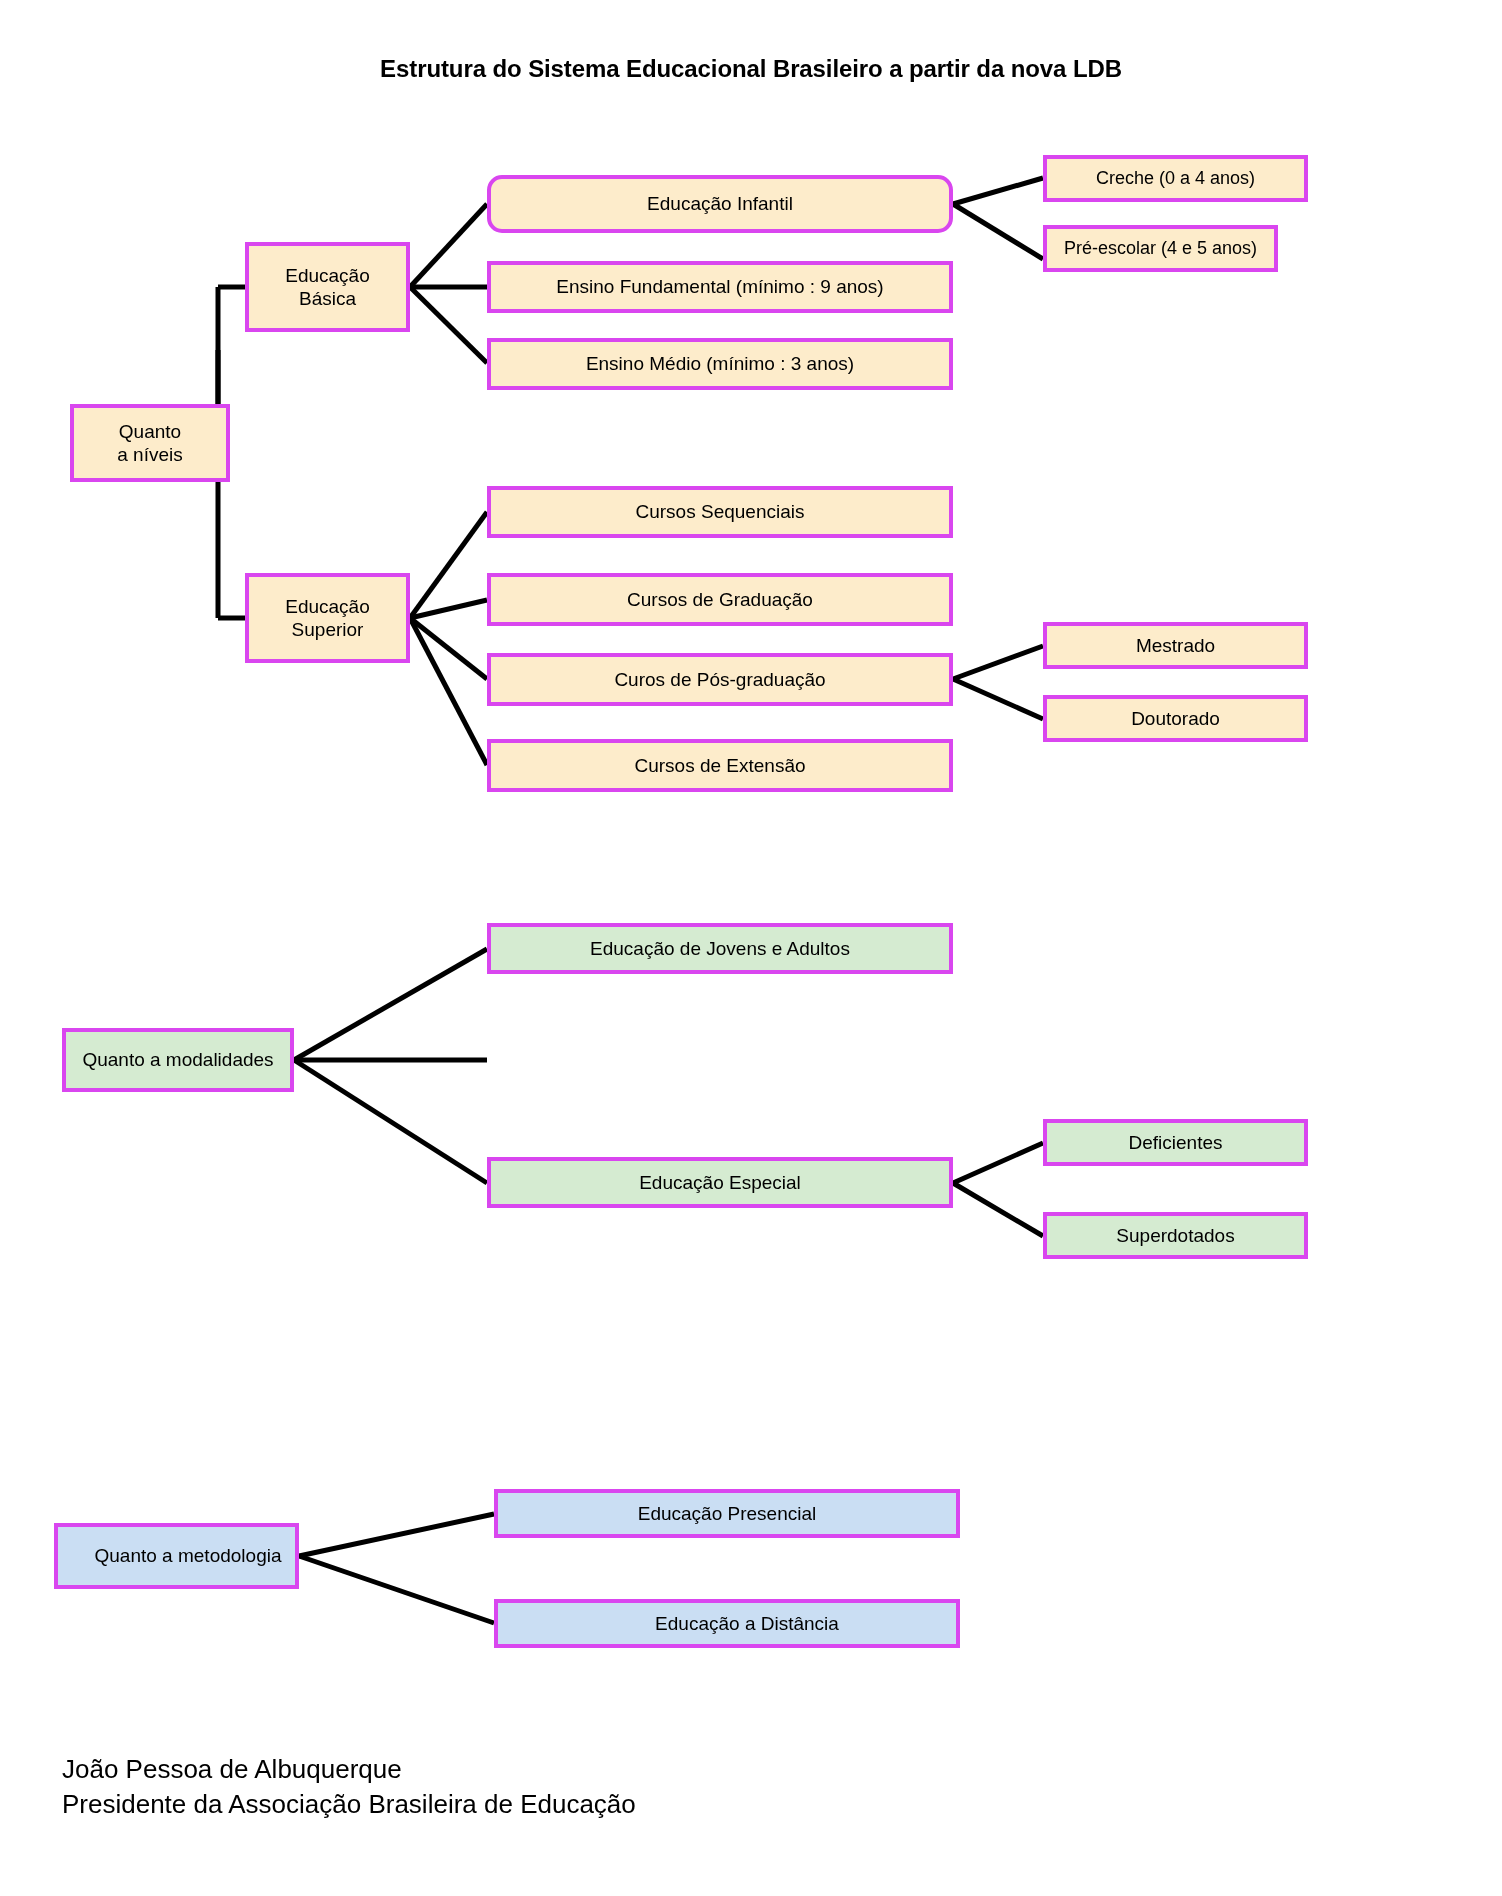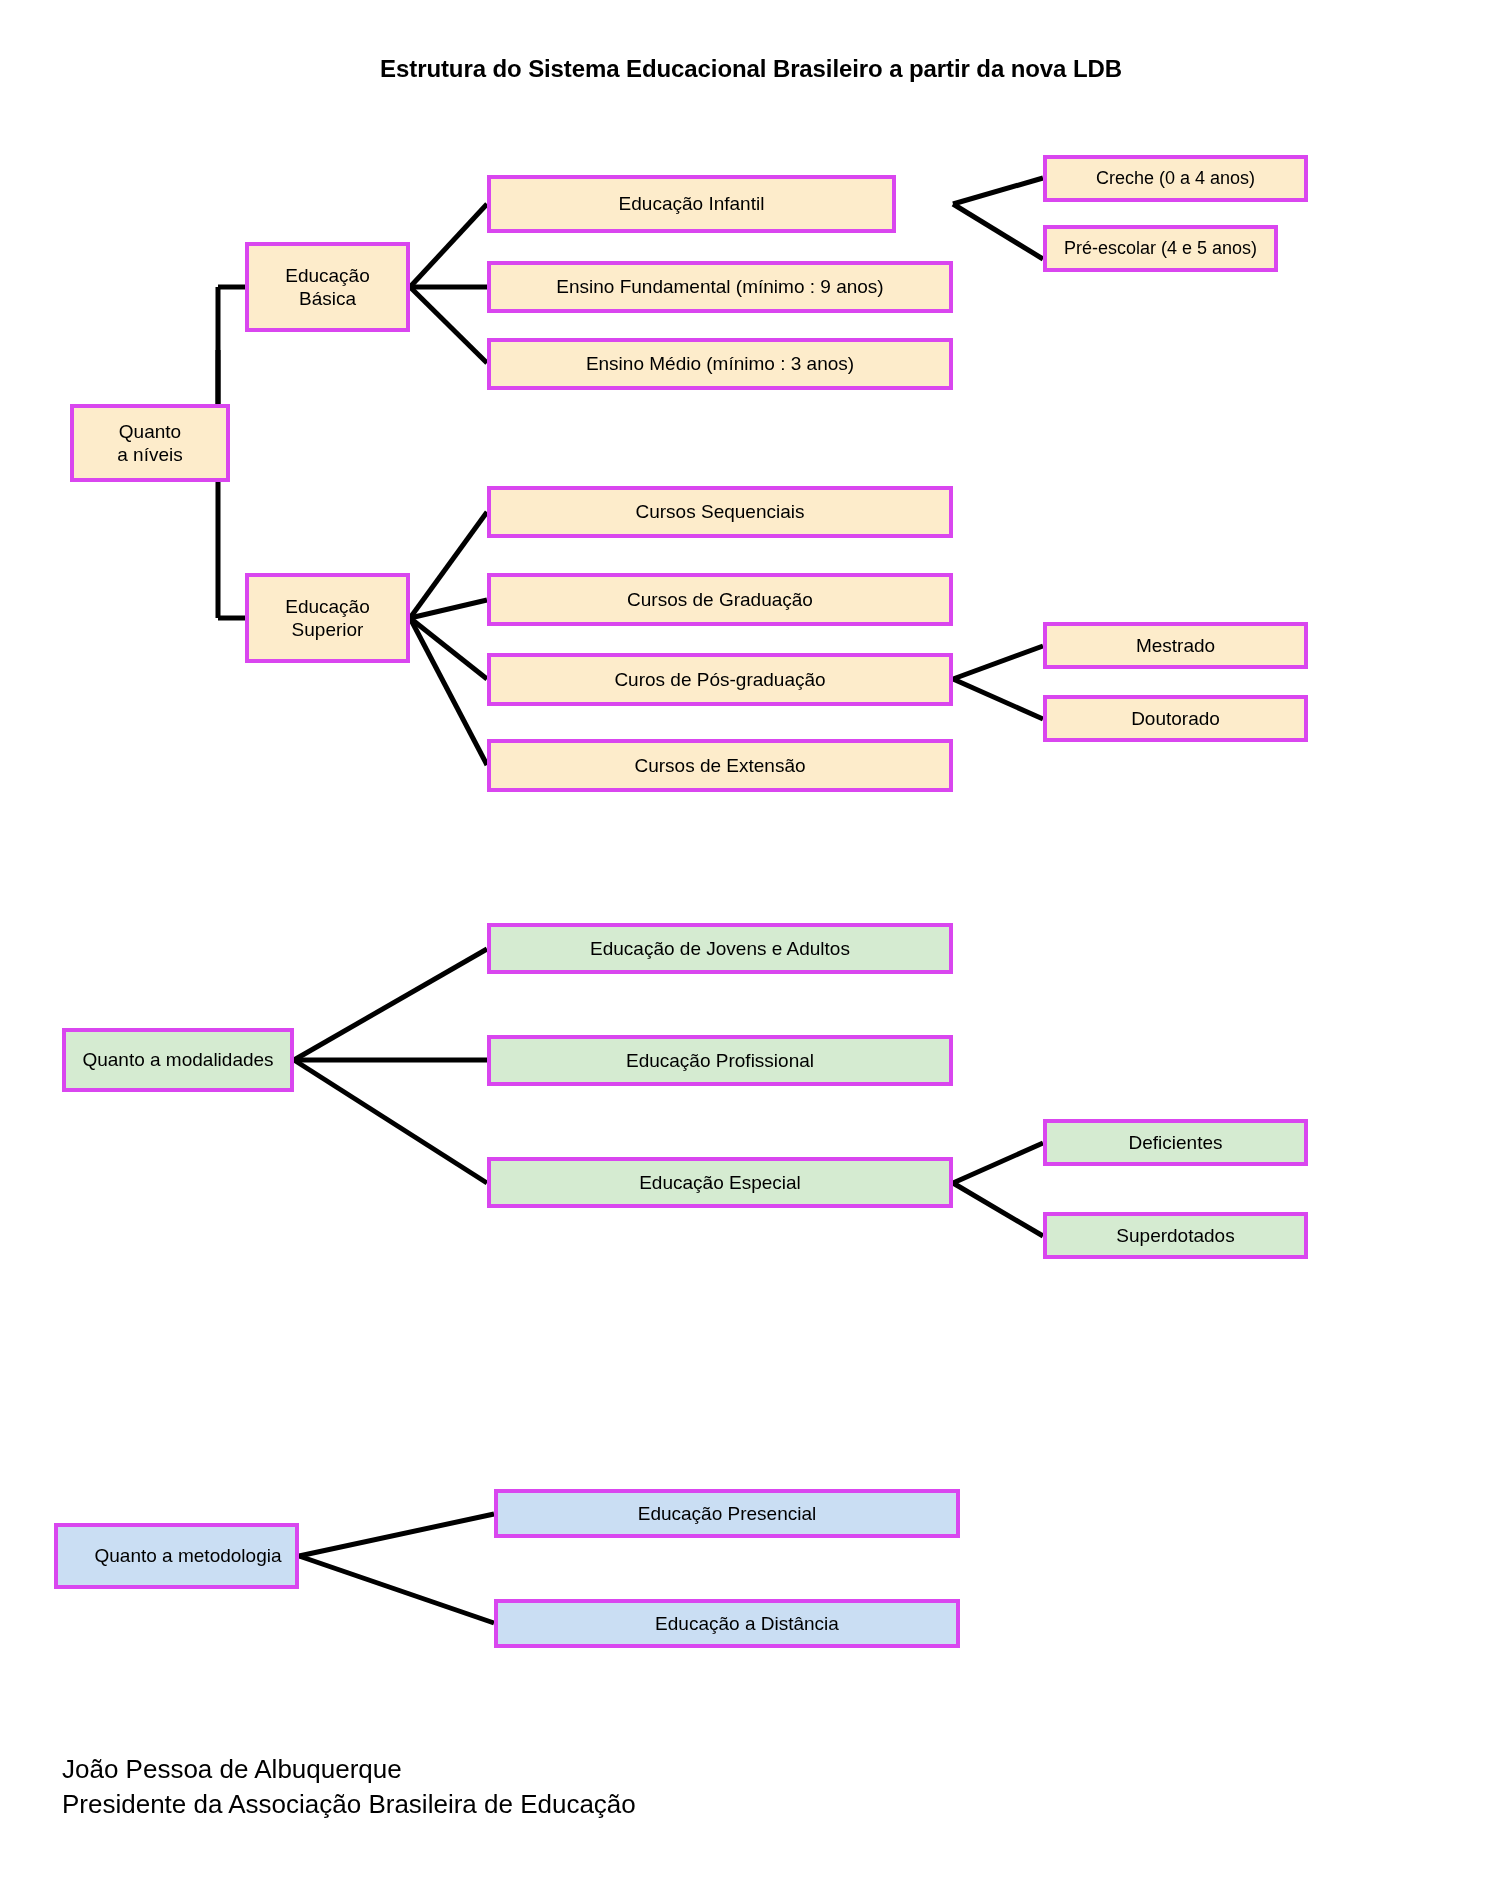--- a/index.html
+++ b/index.html
@@ -117,21 +117,21 @@
   <div class="node-box fill-yellow txt-18" style="left:70px; top:404px; width:160px; height:78px;">
     <span class="node-label">Quanto
 a níveis</span>
   </div>
 
   <div class="node-box fill-yellow txt-18" style="left:245px; top:242px; width:165px; height:90px;">
     <span class="node-label">Educação
 Básica</span>
   </div>
 
-  <div class="node-box fill-yellow txt-18" style="left:487px; top:175px; width:409px; height:58px;">
+  <div class="node-box fill-yellow txt-18" style="left:487px; top:175px; width:466px; height:58px;border-radius:15px;">
     <span class="node-label">Educação Infantil</span>
   </div>
 
   <div class="node-box fill-yellow txt-18" style="left:487px; top:261px; width:466px; height:52px;">
     <span class="node-label">Ensino Fundamental (mínimo : 9 anos)</span>
   </div>
 
   <div class="node-box fill-yellow txt-18" style="left:487px; top:338px; width:466px; height:52px;">
     <span class="node-label">Ensino Médio (mínimo : 3 anos)</span>
   </div>
@@ -174,23 +174,20 @@
   </div>
 
   <div class="node-box fill-green txt-18" style="left:62px; top:1028px; width:232px; height:64px;">
     <span class="node-label">Quanto a modalidades</span>
   </div>
 
   <div class="node-box fill-green txt-18" style="left:487px; top:923px; width:466px; height:51px;">
     <span class="node-label">Educação de Jovens e Adultos</span>
   </div>
 
-  <div class="node-box fill-green txt-18" style="left:487px; top:1035px; width:466px; height:51px;">
-    <span class="node-label">Educação Profissional</span>
-  </div>
 
   <div class="node-box fill-green txt-18" style="left:487px; top:1157px; width:466px; height:51px;">
     <span class="node-label">Educação Especial</span>
   </div>
 
   <div class="node-box fill-green txt-18" style="left:1043px; top:1119px; width:265px; height:47px;">
     <span class="node-label">Deficientes</span>
   </div>
 
   <div class="node-box fill-green txt-18" style="left:1043px; top:1212px; width:265px; height:47px;">

